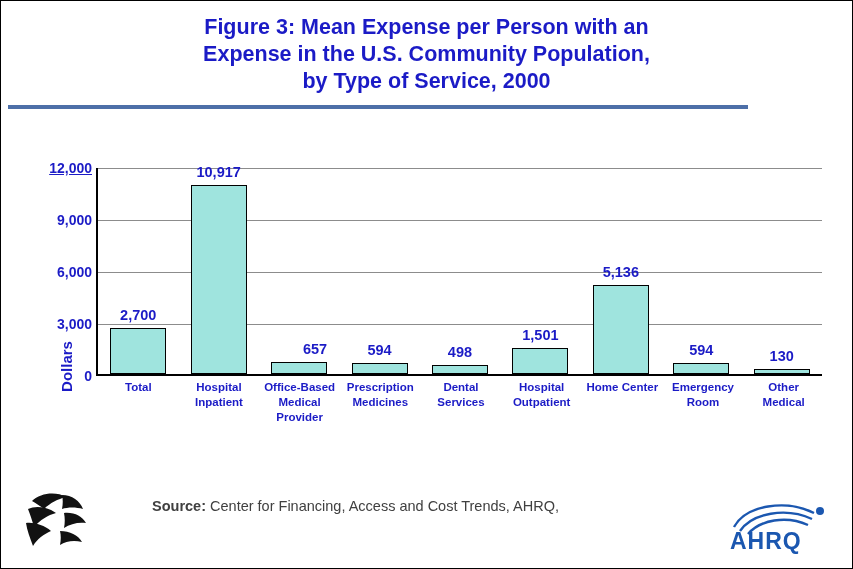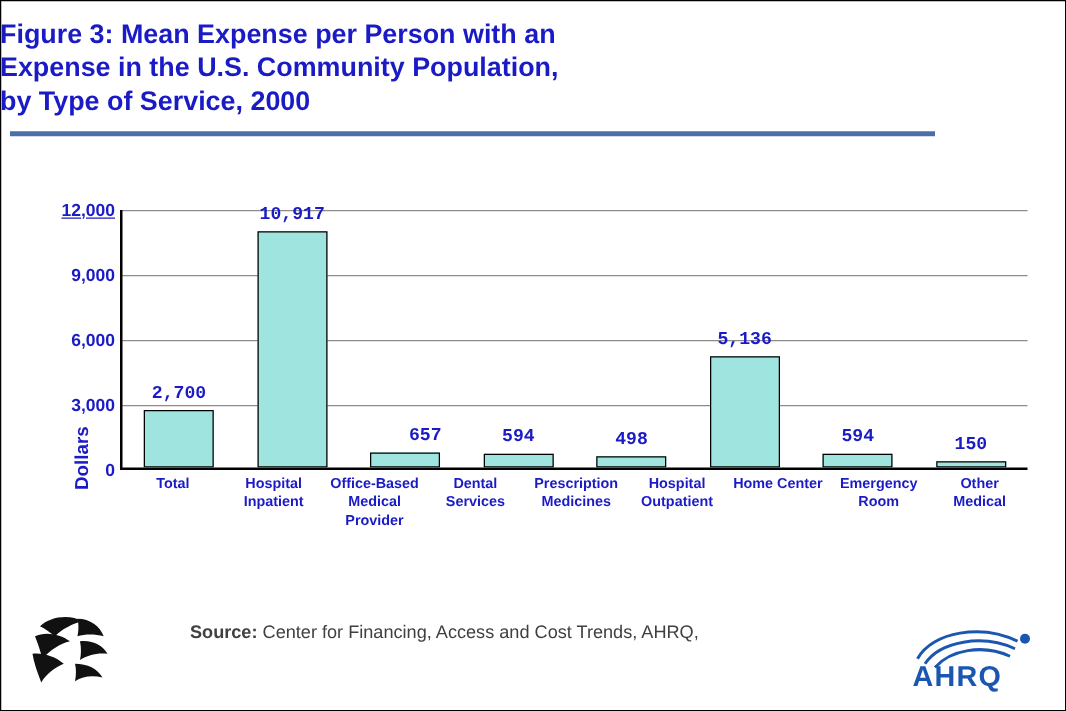--- a/index.html
+++ b/index.html
@@ -20,21 +20,21 @@
     width: 853px; height: 569px;
     box-sizing: border-box;
     border: 1px solid #000000;
   }
   
   .title-block {
     position: absolute;
     left: 0;
     top: 14px;
     width: 853px;
-    text-align: left;
+    text-align: center;
     color: #1b1bc6;
     font-weight: bold;
     font-size: 21.5px;
     line-height: 27px;
     letter-spacing: 0px;
   }
   .title-line { display: block; white-space: nowrap; }
   .title-rule {
     position: absolute;
     left: 8px;
@@ -127,21 +127,20 @@
     align-items: center;
     height: 100%;
     position: relative;
   }
   .bar-value {
     position: absolute;
     color: #1b1bc6;
     font-weight: bold;
     font-size: 14.5px;
     white-space: nowrap;
-    font-family: Liberation Mono, monospace;
   }
   .bar-rect {
     width: 56px;
     background: #9fe4de;
     border: 1px solid #000000;
     box-sizing: border-box;
   }
   .xlabels {
     position: absolute;
     left: 98px;
@@ -231,45 +230,49 @@
       </div>
       <div class="bar-slot">
         <div class="bar-value" style="bottom:16px;">594</div>
         <div class="bar-rect" style="height:11px;"></div>
       </div>
       <div class="bar-slot">
         <div class="bar-value" style="bottom:14px;">498</div>
         <div class="bar-rect" style="height:9px;"></div>
       </div>
       <div class="bar-slot">
+        <div class="bar-value" style="bottom:31px;">1,501</div>
+        <div class="bar-rect" style="height:26px;"></div>
+      </div>
+      <div class="bar-slot">
         <div class="bar-value" style="bottom:94px;">5,136</div>
         <div class="bar-rect" style="height:89px;"></div>
       </div>
       <div class="bar-slot">
         <div class="bar-value" style="bottom:16px;">594</div>
         <div class="bar-rect" style="height:11px;"></div>
       </div>
       <div class="bar-slot">
-        <div class="bar-value" style="bottom:10px;">150</div>
+        <div class="bar-value" style="bottom:10px;">130</div>
         <div class="bar-rect" style="height:5px;"></div>
       </div>
     </div>
   </div>
 
   <div class="xlabels">
     <div class="xlabel">Total</div>
     <div class="xlabel">Hospital
 Inpatient</div>
     <div class="xlabel">Office-Based
 Medical
 Provider</div>
+    <div class="xlabel">Prescription
+Medicines</div>
     <div class="xlabel">Dental
 Services</div>
-    <div class="xlabel">Prescription
-Medicines</div>
     <div class="xlabel">Hospital
 Outpatient</div>
     <div class="xlabel">Home Center</div>
     <div class="xlabel">Emergency
 Room</div>
     <div class="xlabel">Other
 Medical</div>
   </div>
 </div>
 

